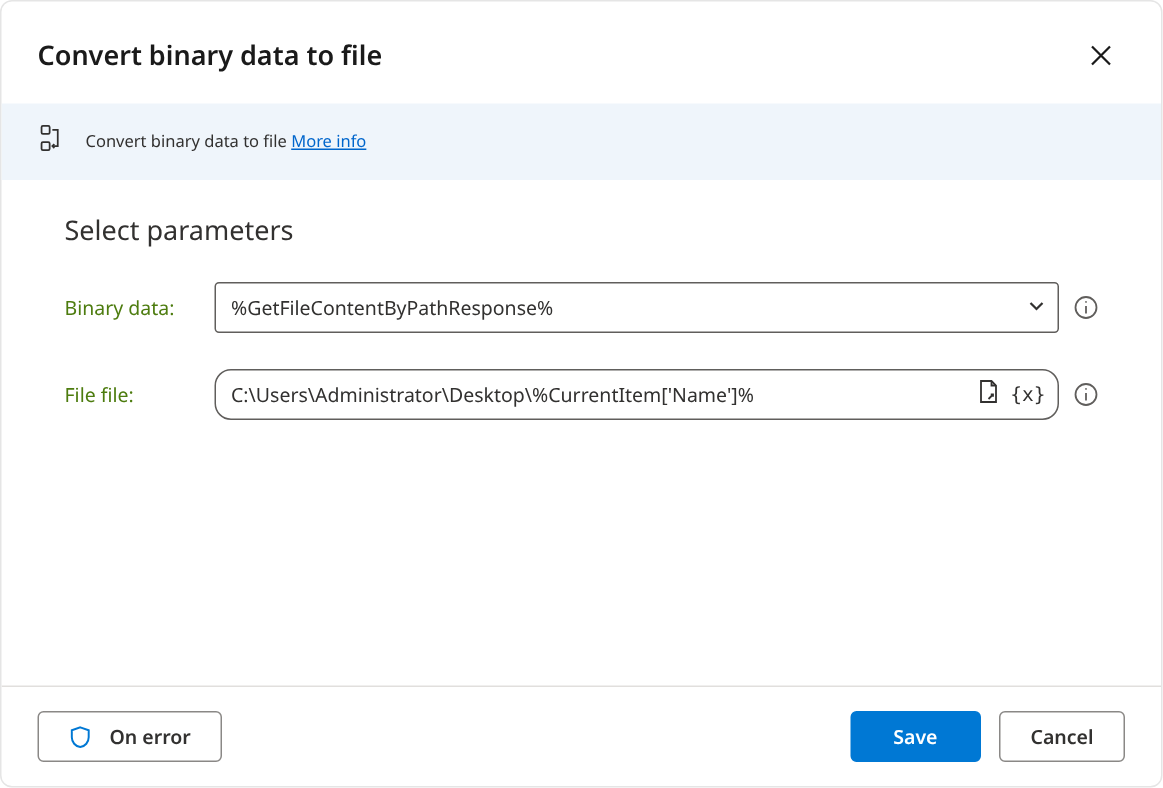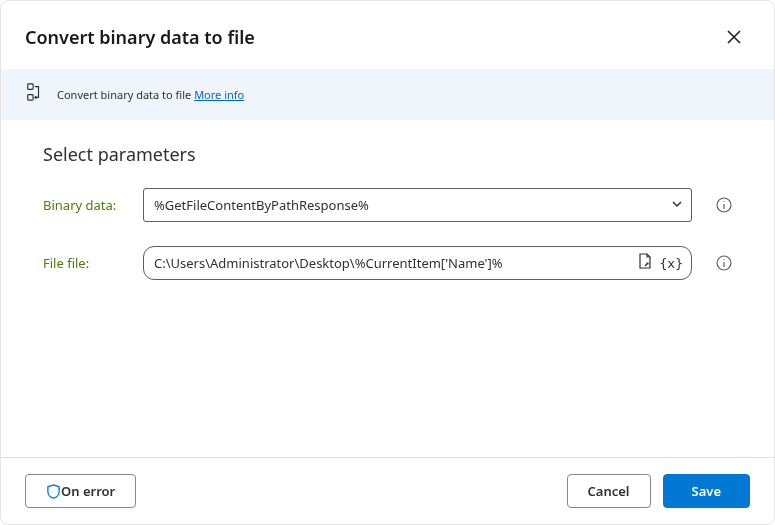--- a/index.html
+++ b/index.html
@@ -9,35 +9,35 @@
     .close-btn { width: 32px; height: 32px; display: flex; align-items: center; justify-content: center; cursor: pointer; background: none; border: none; }
     .close-btn svg { width: 14px; height: 14px; stroke: #1a1a1a; stroke-width: 1.5; }
     .info-banner { background: #eff5fb; padding: 14px 24px; display: flex; align-items: center; gap: 14px; }
     .info-banner-icon svg { width: 18px; height: 18px; }
     .info-banner-text { font-size: 11px; color: #323130; }
     .info-link { color: #0066cc; text-decoration: underline; cursor: pointer; }
     .content { flex: 1; padding: 22px 42px; }
     .section-title { font-size: 18px; font-weight: 400; color: #323130; margin-bottom: 22px; }
     .form-row { display: flex; align-items: center; margin-bottom: 24px; gap: 12px; }
     .form-label { width: 88px; font-size: 13px; color: #4d7c0f; flex-shrink: 0; }
-    .field-wrap { flex: 1; display: flex; align-items: center; gap: 24px; }
+    .field-wrap { flex: 1; display: flex; align-items: center; gap: 10px; }
     .combo, .textbox { flex: 1; height: 34px; border: 1px solid #605e5c; border-radius: 3px; display: flex; align-items: center; padding: 0 8px 0 10px; font-size: 13px; color: #323130; background: #fff; }
     .combo { justify-content: space-between; cursor: pointer; }
     .combo-text { overflow: hidden; text-overflow: ellipsis; white-space: nowrap; }
     .chevron svg { width: 12px; height: 12px; stroke: #323130; stroke-width: 1.5; fill: none; }
     .textbox { justify-content: space-between; border-radius: 11px; }
     .textbox-input { flex: 1; border: none; outline: none; font-size: 13px; color: #323130; background: transparent; }
     .textbox-icons { display: flex; align-items: center; gap: 6px; }
     .textbox-icons svg { width: 18px; height: 18px; stroke: #323130; fill: none; stroke-width: 1.2; }
     .var-icon { font-size: 13px; color: #323130; font-family: Consolas, monospace; cursor: pointer; }
     .info-icon { width: 16px; height: 16px; display: flex; align-items: center; justify-content: center; cursor: pointer; flex-shrink: 0; }
     .info-icon svg { width: 16px; height: 16px; stroke: #605e5c; fill: none; stroke-width: 1.2; }
     .footer { border-top: 1px solid #e1dfdd; padding: 16px 24px; display: flex; align-items: center; justify-content: space-between; }
     .footer-right { display: flex; gap: 12px; }
-    .btn { height: 34px; padding: 0 20px; border-radius: 4px; font-size: 13px; font-weight: 600; cursor: pointer; display: flex; align-items: center; gap: 0; border: 1px solid #8a8886; background: #fff; color: #323130; }
+    .btn { height: 34px; padding: 0 20px; border-radius: 4px; font-size: 13px; font-weight: 600; cursor: pointer; display: flex; align-items: center; gap: 12px; border: 1px solid #8a8886; background: #fff; color: #323130; }
     .btn-primary { background: #0078d4; border-color: #0078d4; color: #fff; padding: 0 28px; }
     .btn-error svg { width: 15px; height: 15px; stroke: #0078d4; fill: none; stroke-width: 1.4; }
   </style>
 </head>
 <body>
 
 <div class="header">
   <div class="header-title">Convert binary data to file</div>
   <button class="close-btn">
     <svg viewBox="0 0 14 14">
@@ -114,16 +114,16 @@
 </div>
 
 <div class="footer">
   <button class="btn btn-error">
     <svg viewBox="0 0 16 16">
         <path d="M8 1 L14 3 V8 C14 11.5 11.5 14.5 8 15 C4.5 14.5 2 11.5 2 8 V3 Z"></path>
       </svg>
     <span>On error</span>
   </button>
   <div class="footer-right">
+    <button class="btn btn-primary">Save</button>
     <button class="btn">Cancel</button>
-    <button class="btn btn-primary">Save</button>
   </div>
 </div>
 
 </body></html>

